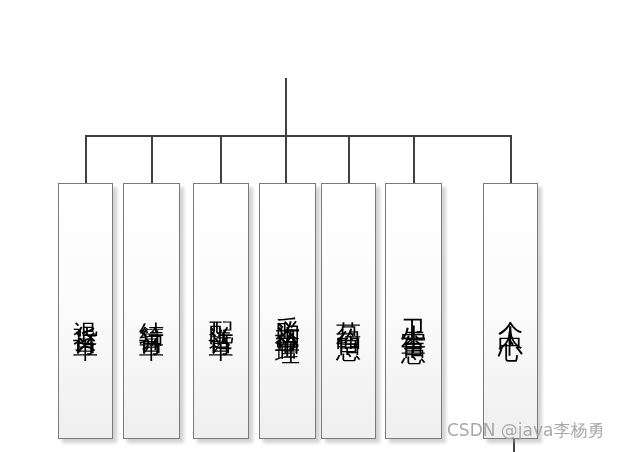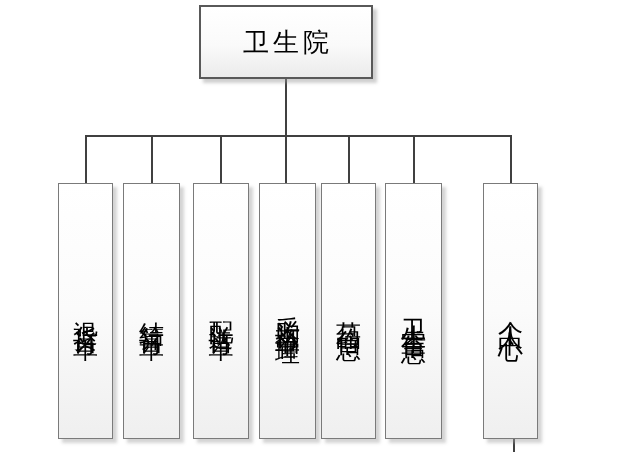--- a/index.html
+++ b/index.html
@@ -105,23 +105,20 @@
   <div class="line hline hbar"></div>
   <div class="line vline drop d1"></div>
   <div class="line vline drop d2"></div>
   <div class="line vline drop d3"></div>
   <div class="line vline drop d4"></div>
   <div class="line vline drop d5"></div>
   <div class="line vline drop d6"></div>
   <div class="line vline drop d7"></div>
   <div class="line vline stub"></div>
 
-  <div class="root-box">
-    <span class="root-label">卫生院</span>
-  </div>
 
   <div class="child-box c1">
     <span class="vlabel">退货订单</span>
   </div>
   <div class="child-box c2">
     <span class="vlabel">结算订单</span>
   </div>
   <div class="child-box c3">
     <span class="vlabel">配送订单</span>
   </div>
@@ -131,14 +128,15 @@
   <div class="child-box c5">
     <span class="vlabel">药品信息</span>
   </div>
   <div class="child-box c6">
     <span class="vlabel">卫生室信息</span>
   </div>
   <div class="child-box c7">
     <span class="vlabel">个人中心</span>
   </div>
 
+  <div class="watermark">CSDN @java李杨勇</div>
 
 </div>
 
 </body></html>

